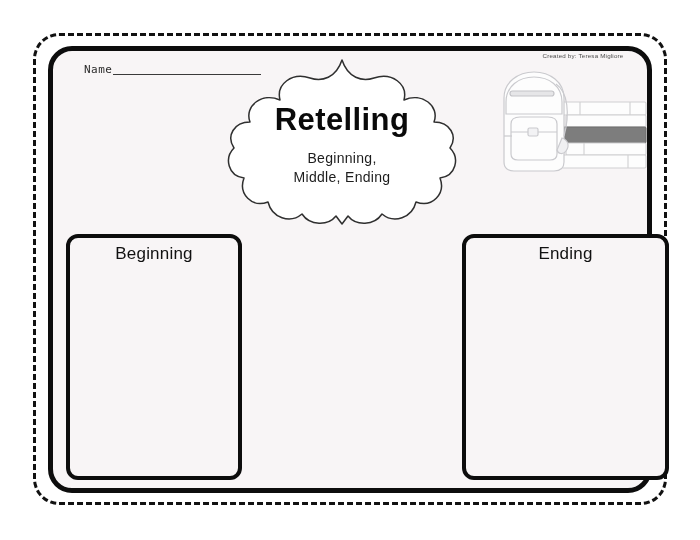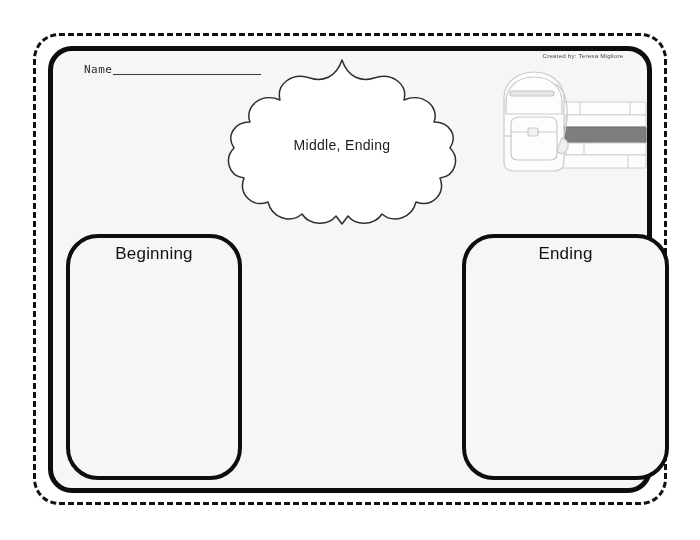--- a/index.html
+++ b/index.html
@@ -56,21 +56,21 @@
     line-height:1;margin-bottom:14px;
   }
   .banner-sub{
     font-size:14px;color:#1d1d1d;line-height:1.32;text-align:center;
     letter-spacing:.3px;
   }
 
   
   .box{
     position:absolute;top:234px;height:246px;
-    border:4.5px solid #0d0d0d;border-radius:32px;box-sizing:border-box;
+    border:4.5px solid #0d0d0d;border-radius:12px;box-sizing:border-box;
     background:#f8f5f6;
   }
   .box-beginning{left:66px;width:176px;}
   .box-middle{left:264px;width:176px;}
   .box-ending{left:462px;width:207px;}
   .box-label{
     position:absolute;top:6px;left:0;right:0;text-align:center;
     font-size:17px;color:#111;letter-spacing:.2px;
   }
 </style>
@@ -142,21 +142,23 @@
                C132 170 114 170 106 158
                C94 168 76 162 72 146
                C56 152 42 138 48 122
                C32 120 28 102 38 92
                C30 80 38 66 54 66
                C48 50 66 36 84 44
                C80 28 96 16 114 22
                C126 26 140 22 146 4 Z" fill="#ffffff" stroke="#2f2f2f" stroke-width="1.5" stroke-linejoin="round"></path>
     </svg>
     <div class="banner-text">
+      <div class="banner-title">Retelling</div>
       <div class="banner-sub">
+        <div>Beginning,</div>
         <div>Middle, Ending</div>
       </div>
     </div>
   </div>
 
   <div class="box box-beginning">
     <div class="box-label">Beginning</div>
   </div>
 
 

